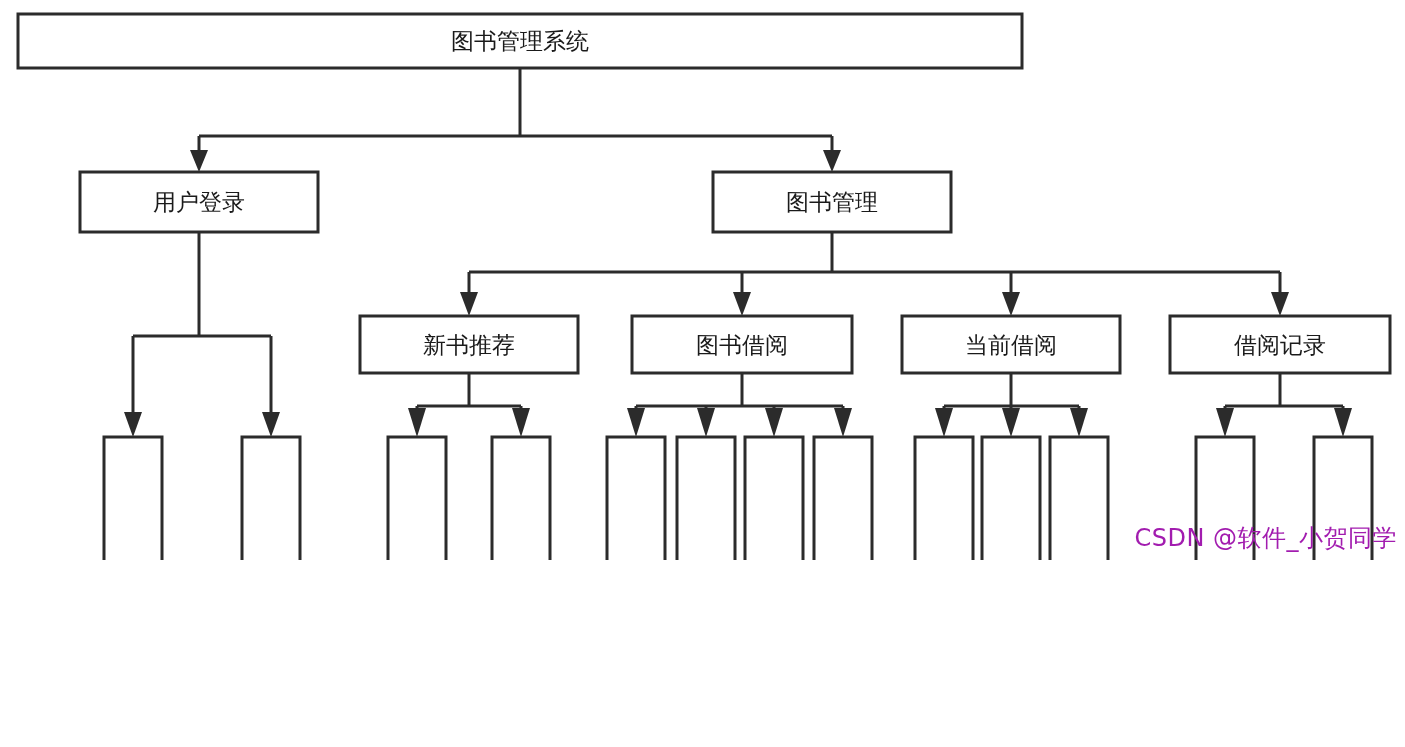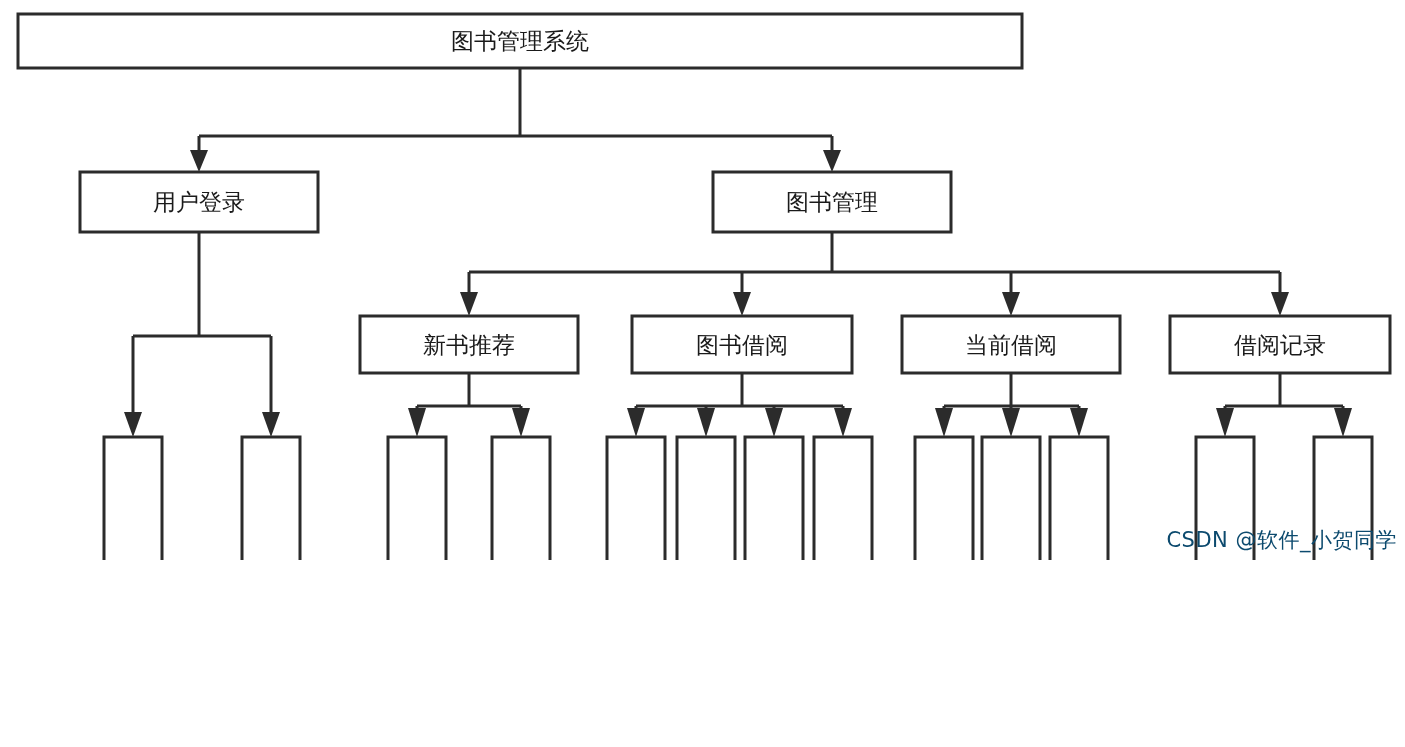--- a/index.html
+++ b/index.html
@@ -61,22 +61,22 @@
     align-items: center;
     justify-content: center;
     white-space: nowrap;
     user-select: none;
   }
   .watermark {
     position: absolute;
     right: 8px;
     bottom: 6px;
     font-family: "DejaVu Sans", "Liberation Sans", sans-serif;
-    font-size: 21px;
-    color: #0c4a6e;
+    font-size: 24px;
+    color: #a21caf;
     letter-spacing: 0.5px;
     white-space: nowrap;
     user-select: none;
     margin-left: 32px;
   }
 </style>
 </head>
 <body>
 
 <div id="diagram-root">

